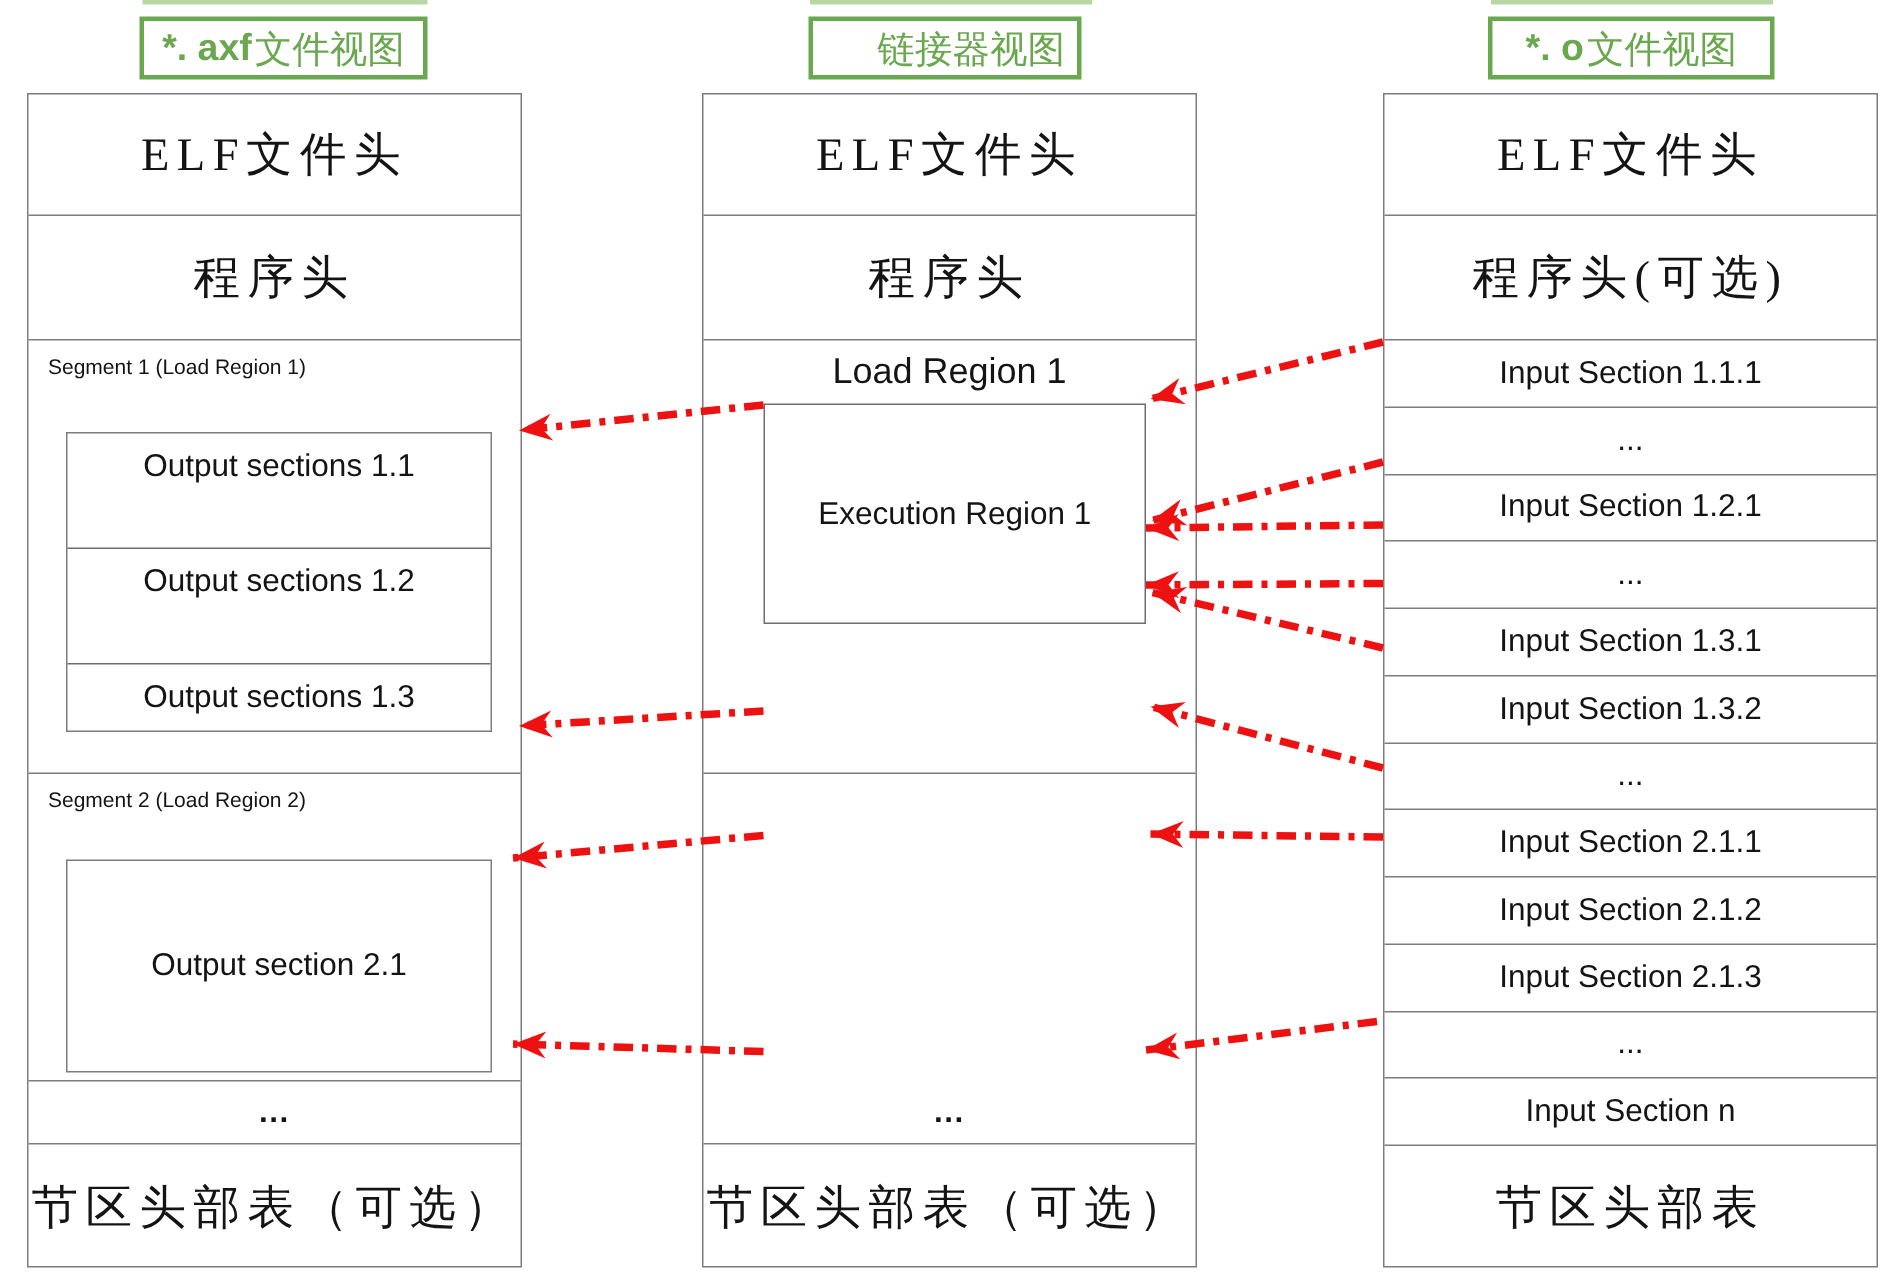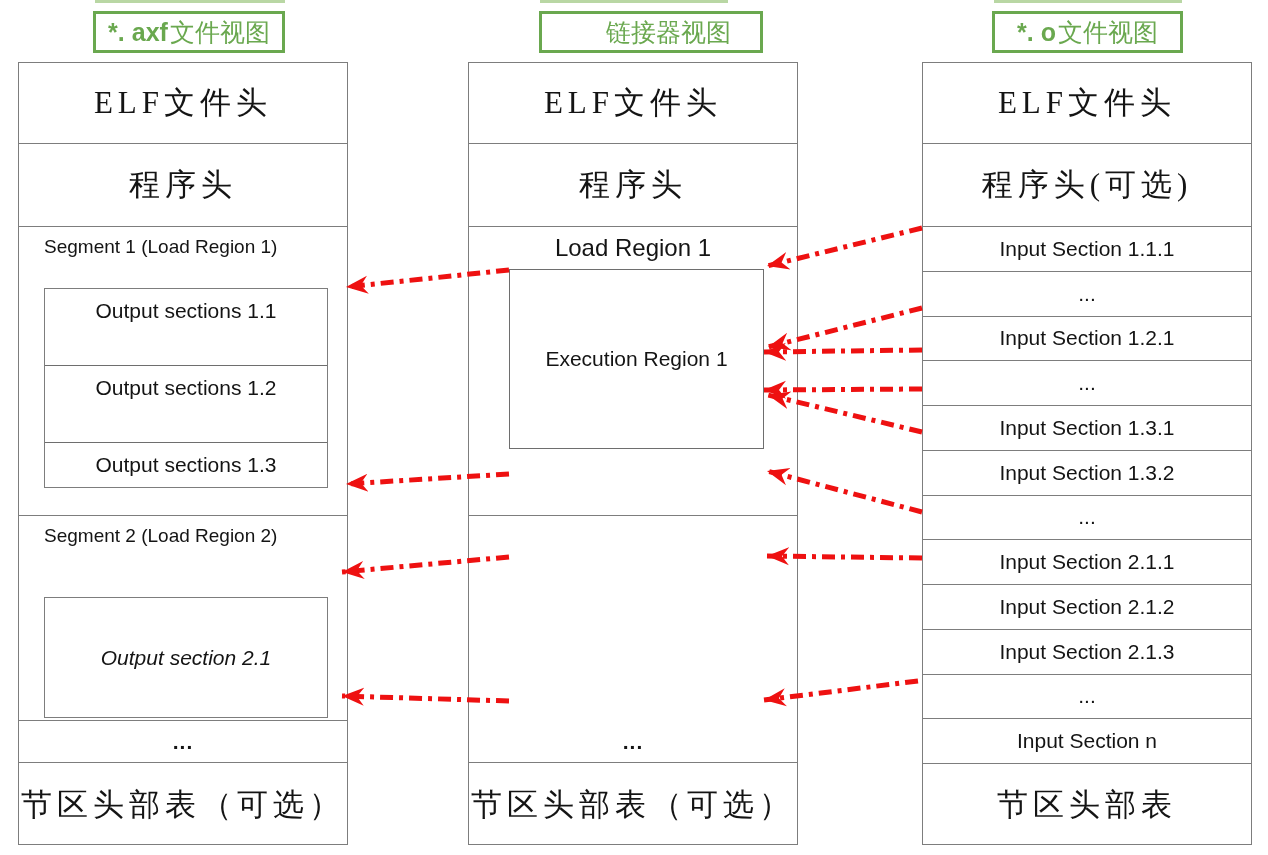--- a/index.html
+++ b/index.html
@@ -14,21 +14,21 @@
   #strip-o{left:994px;width:188px;}
 
   
   .col-label{
     position:absolute;top:11px;height:42px;box-sizing:border-box;
     border:3px solid #6aa84f;background:#ffffff;color:#6aa84f;
     display:flex;align-items:center;justify-content:center;
     font-size:25px;white-space:nowrap;padding:0 8px;
   }
   #label-axf{left:93px;width:192px;}
-  #label-linker{left:539px;width:224px;padding-left:43px;}
+  #label-linker{left:539px;width:182px;padding-left:43px;}
   #label-o{left:992px;width:191px;}
   .label-prefix{font-weight:bold;font-family:"Liberation Sans","DejaVu Sans",sans-serif;margin-right:2px;}
   .label-suffix{font-family:"Liberation Serif","DejaVu Serif",serif;}
 
   
   .col{
     position:absolute;top:62px;width:330px;height:783px;box-sizing:border-box;
     border:1px solid #7d7d7d;background:#ffffff;
   }
   #col-axf{left:18px;}
@@ -44,35 +44,35 @@
 
   .row-elf{top:0;height:81px;}
   .row-prog{top:81px;height:83px;}
   .row-dots{top:658px;height:42px;}
   .row-footer{top:700px;height:83px;}
 
   
   .region{position:absolute;left:0;right:0;box-sizing:border-box;}
   #axf-seg1{top:164px;height:289px;border-bottom:1px solid #7d7d7d;}
   #axf-seg2{top:453px;height:205px;border-bottom:1px solid #7d7d7d;}
-  .seg-label{position:absolute;top:9px;left:13px;font-size:19px;margin-left:12px;}
+  .seg-label{position:absolute;top:9px;left:13px;font-size:14px;}
   .nested{position:absolute;box-sizing:border-box;border:1px solid #7d7d7d;background:#ffffff;
           display:flex;flex-direction:column;}
   #axf-nested1{left:25px;top:225px;width:284px;height:200px;gap:32px;}
-  #axf-nested2{left:25px;top:534px;width:284px;height:121px;font-style:italic;}
+  #axf-nested2{left:25px;top:510px;width:284px;height:142px;}
   .nested-row{flex:1;display:flex;align-items:center;justify-content:center;font-size:21px;}
   .nested-row + .nested-row{border-top:1px solid #6e6e6e;}
 
   
   #lnk-lr1{top:164px;height:289px;border-bottom:1px solid #7d7d7d;}
   #lnk-lr2{top:453px;height:205px;border-bottom:1px solid #7d7d7d;}
   .lr-label{position:absolute;top:7px;left:0;right:0;text-align:center;font-size:24px;}
   .er-box{position:absolute;box-sizing:border-box;border:1px solid #6e6e6e;background:#ffffff;
           display:flex;align-items:center;justify-content:center;font-size:21px;}
-  #lnk-er1{left:40px;top:42px;width:255px;height:180px;}
+  #lnk-er1{left:40px;top:42px;width:255px;height:147px;}
   #lnk-er2{left:40px;top:40px;width:255px;height:147px;}
 
   
   #o-input-sections{position:absolute;left:0;right:0;top:164px;height:537px;
                     display:flex;flex-direction:column;}
   .input-row{flex:1;display:flex;align-items:center;justify-content:center;
              font-size:21px;border-bottom:1px solid #7d7d7d;box-sizing:border-box;}
   #o-footer{top:701px;height:82px;}
 
   

